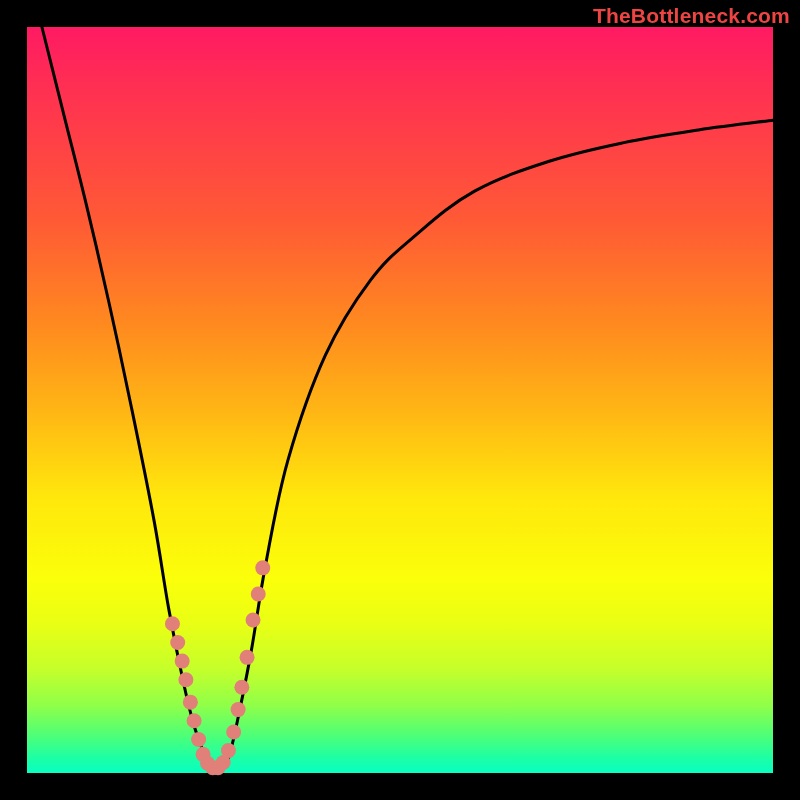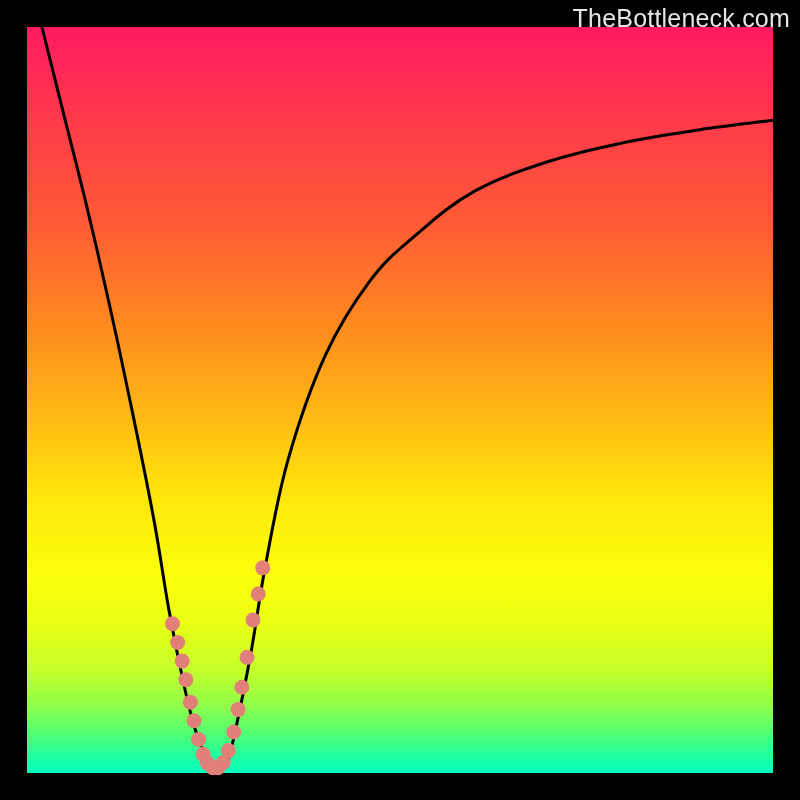--- a/index.html
+++ b/index.html
@@ -37,23 +37,23 @@
       #8fff49 91%,
       #4dff78 95%,
       #1cffa5 98%,
       #07ffc1 100%
     );
   }
   .watermark {
     position: absolute;
     top: 4px;
     right: 10px;
-    color: #e5e5e5;
-    font-size: 25px;
-    font-weight: 400;
+    color: #ef4444;
+    font-size: 21px;
+    font-weight: 700;
     letter-spacing: 0.2px;
     user-select: none;
   }
   svg.curve {
     position: absolute;
     left: 0;
     top: 0;
     width: 746px;
     height: 746px;
     overflow: visible;

